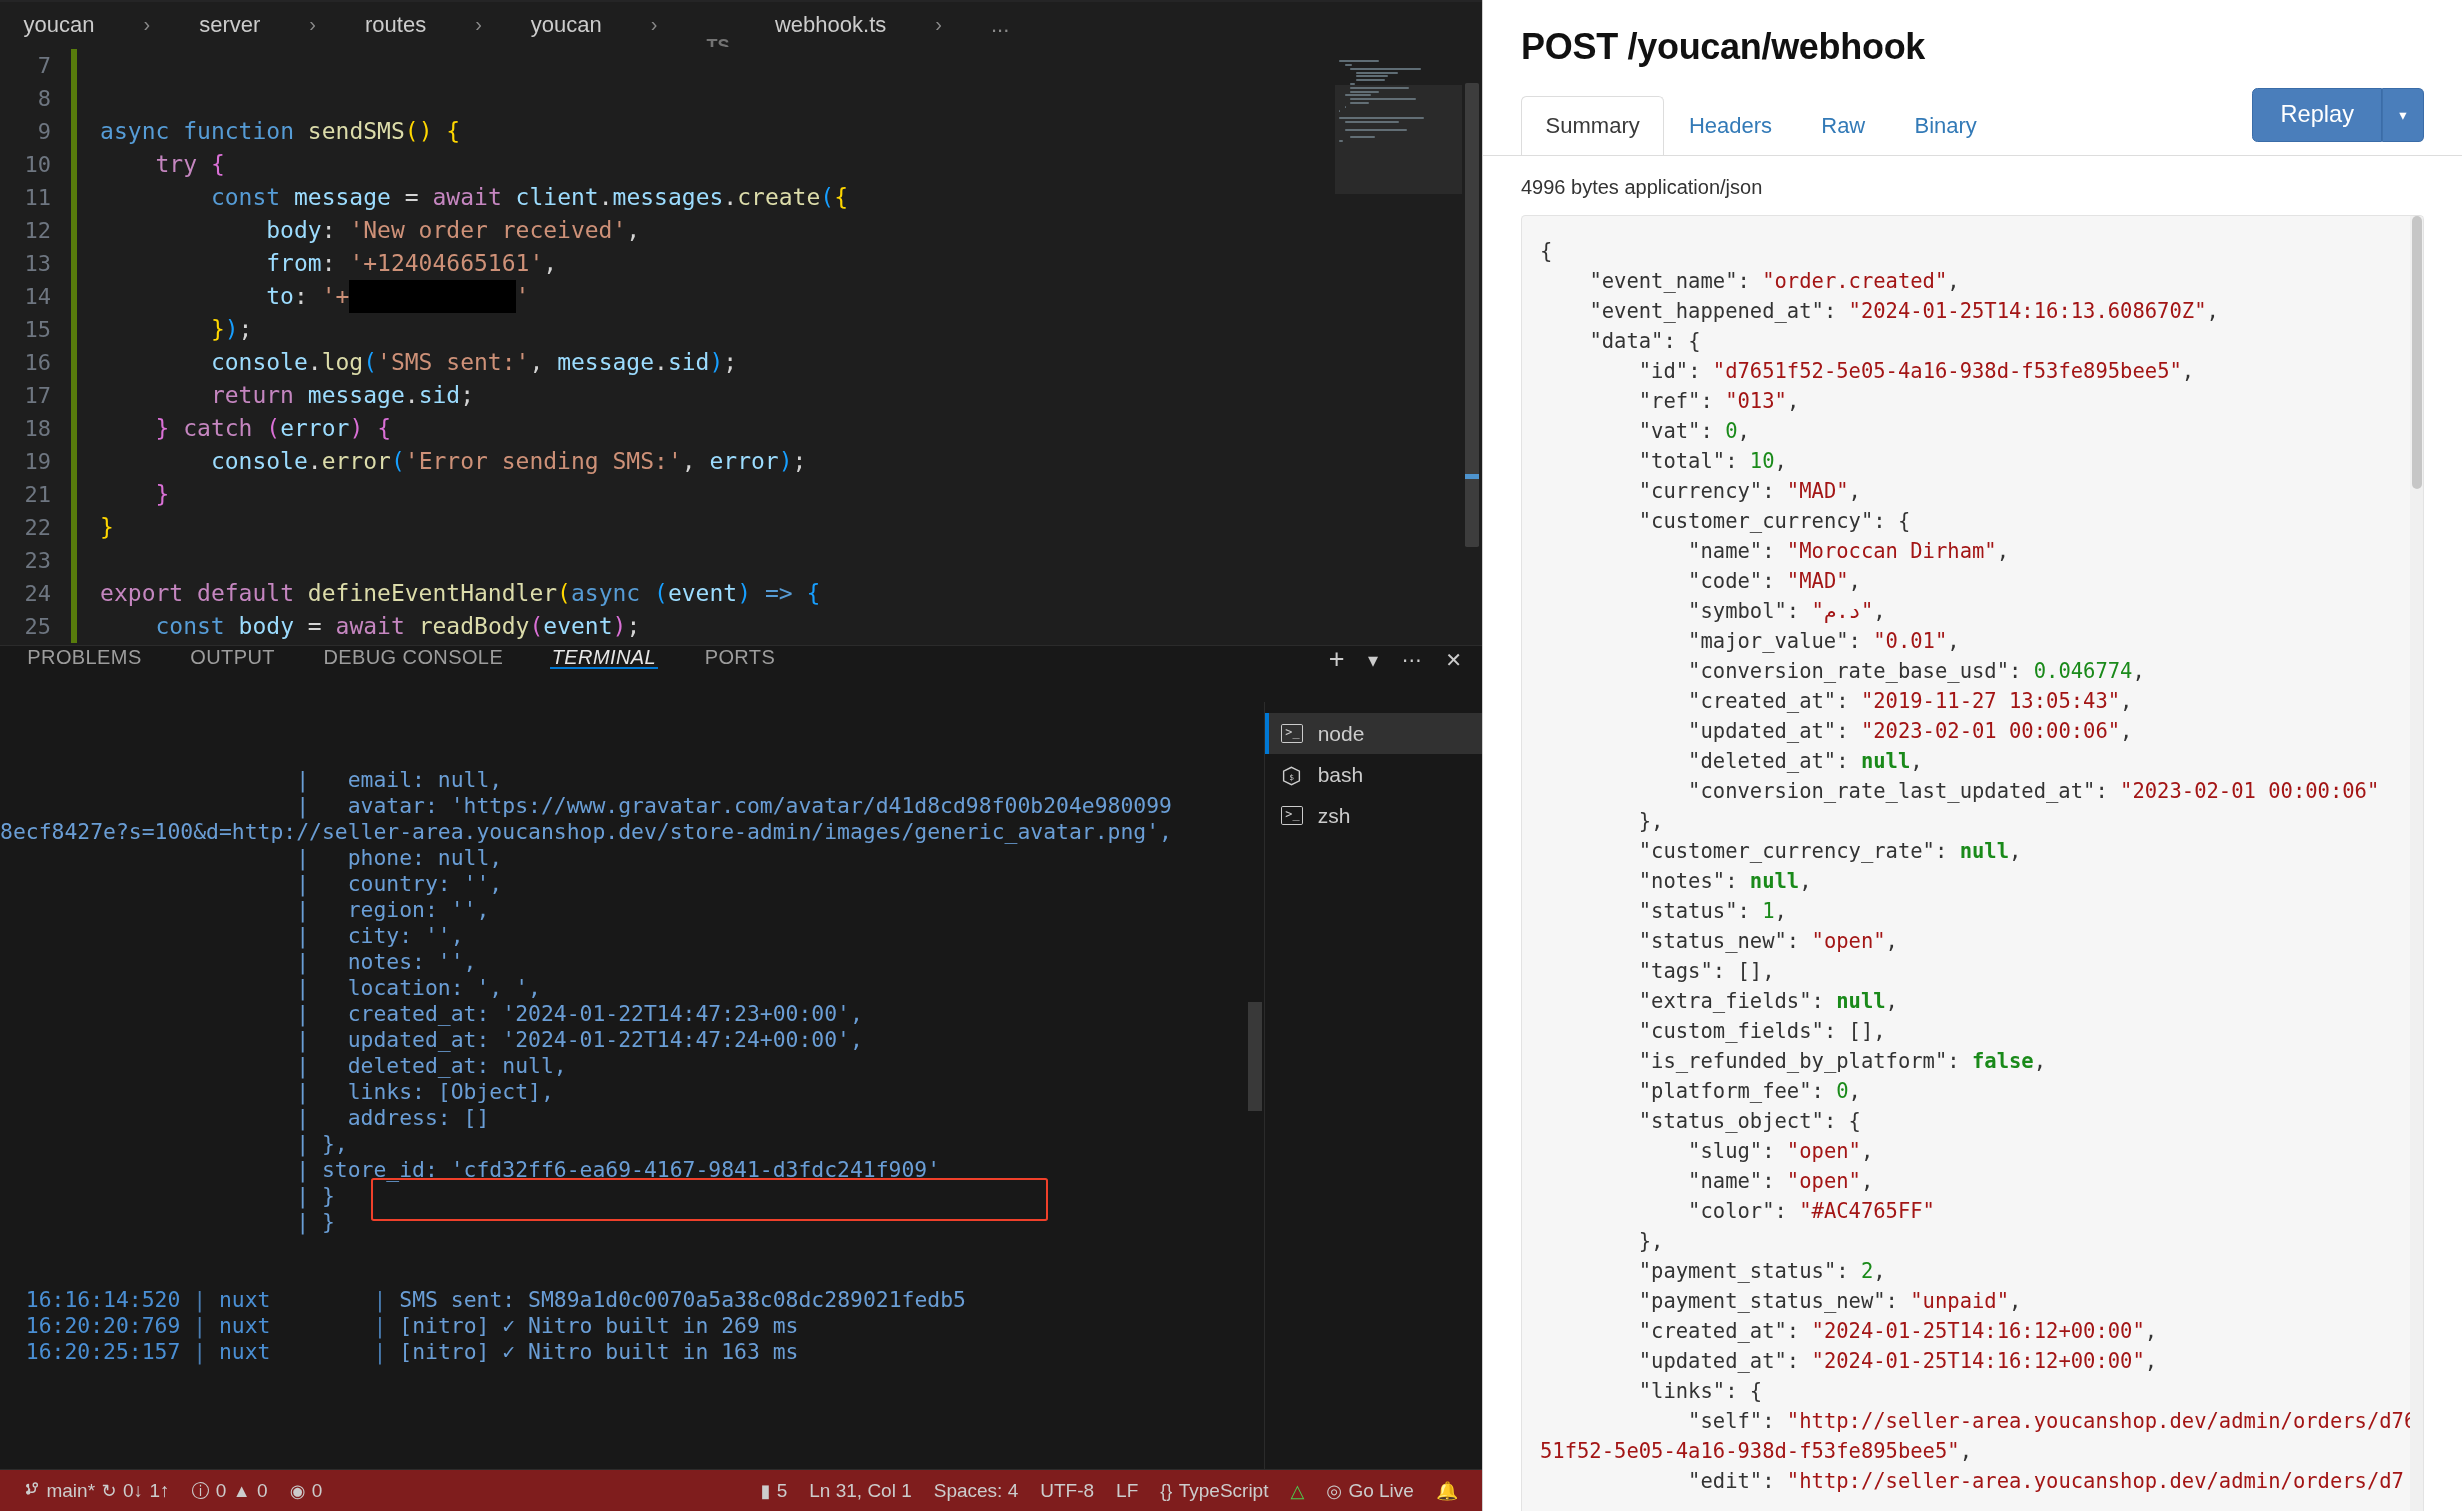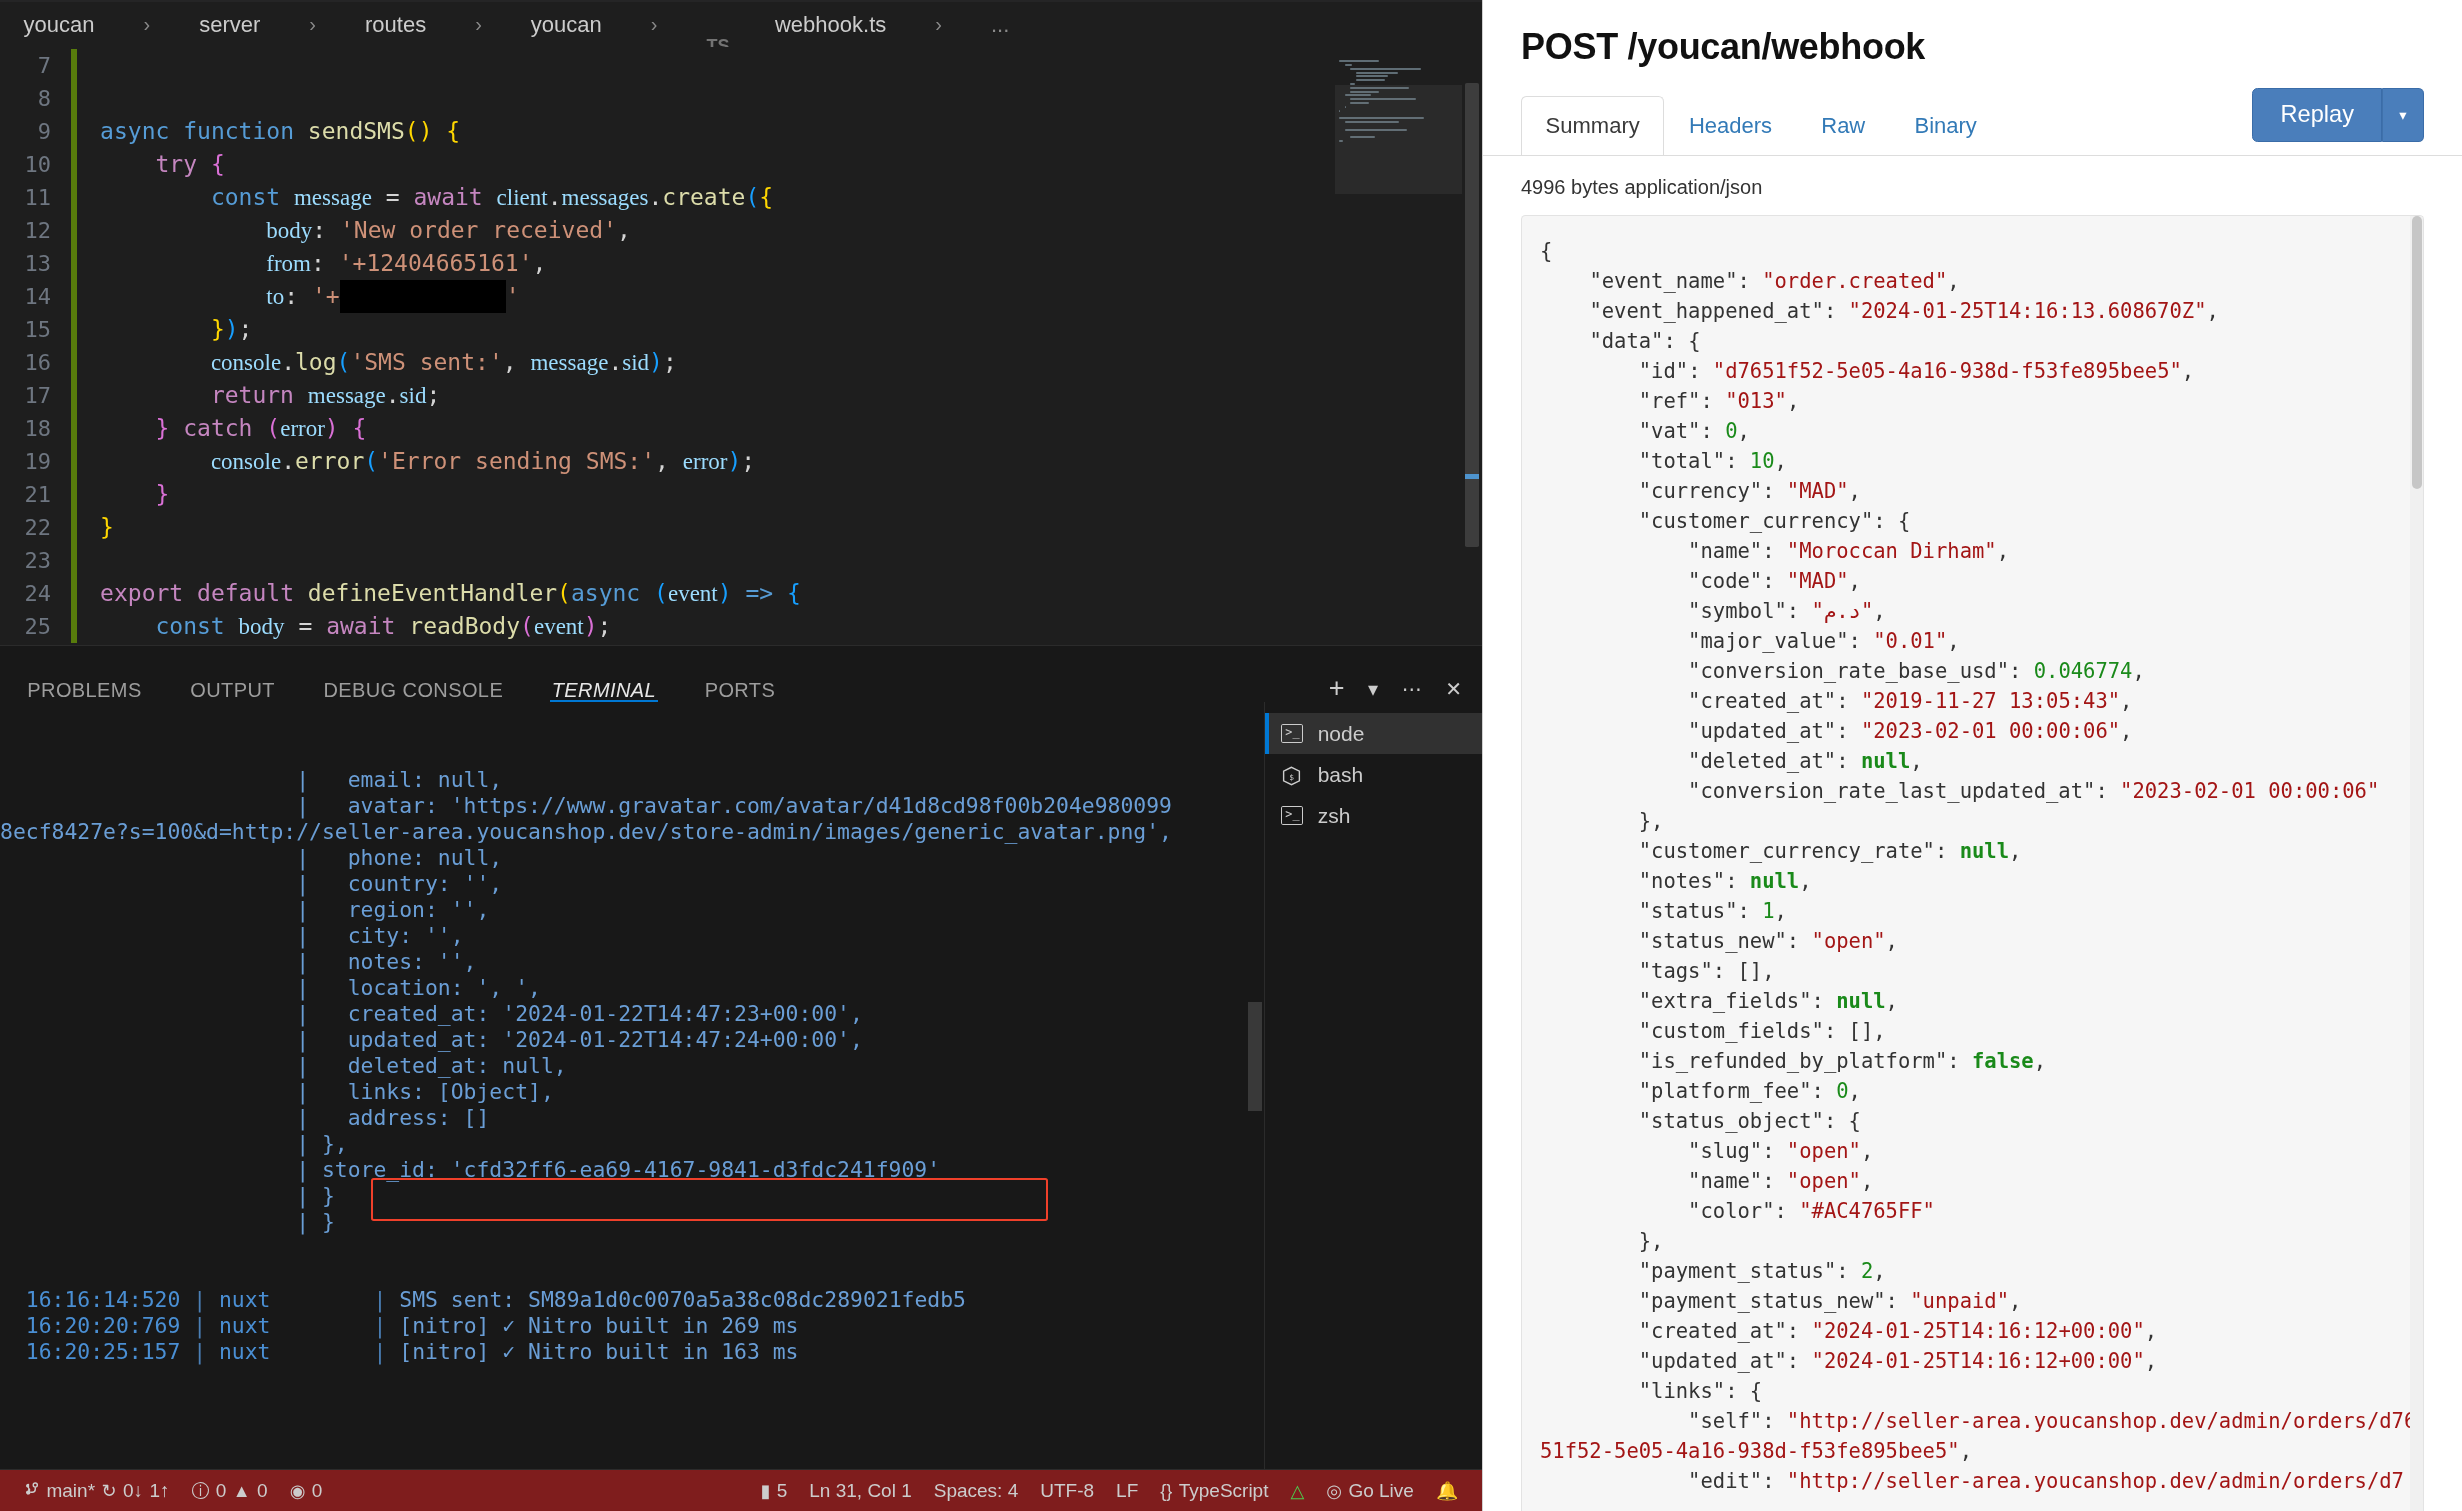--- a/index.html
+++ b/index.html
@@ -53,21 +53,21 @@
     color:#6e7681; font-size:22px;
   }
   .gutter-mark { width:5.5px; flex:0 0 5.5px; background:transparent; }
   .gutter-mark.mod { background:#587c0c; }
   .ctext { padding-left:23.6px; flex:1; color:#d4d4d4; }
 
   
   .t-kw      { color:#569cd6; }
   .t-kw2     { color:#c586c0; }
   .t-fn      { color:#dcdcaa; }
-  .t-var     { color:#9cdcfe;font-family:Liberation Serif, serif; }
+  .t-var     { color:#9cdcfe; }
   .t-str     { color:#ce9178; }
   .t-punc    { color:#d4d4d4; }
   .t-y       { color:#ffd700; }
   .t-p       { color:#da70d6; }
   .t-b       { color:#179fff; }
   .redact    { display:inline-block; background:#000; color:#000; }
 
   
   #minimap {
     position:absolute; top:0; right:20px;
@@ -96,21 +96,21 @@
 
   
   #panel {
     flex:0 0 659px;
     background:#181818;
     display:flex; flex-direction:column;
     border-top:0.9px solid #2b2b2b;
   }
   #panel-tabs {
     height:56px; flex:0 0 56px;
-    display:flex; align-items:flex-end;
+    display:flex; align-items:flex-start;
     padding-left:25.5px;
     background:#181818;
     position:relative;
   }
   .ptab {
     display:flex; align-items:center;
     font-size:20px; letter-spacing:0.4px;
     color:#9d9d9d; margin-right:45px;
     position:relative; padding:0 1.8px;
   }

